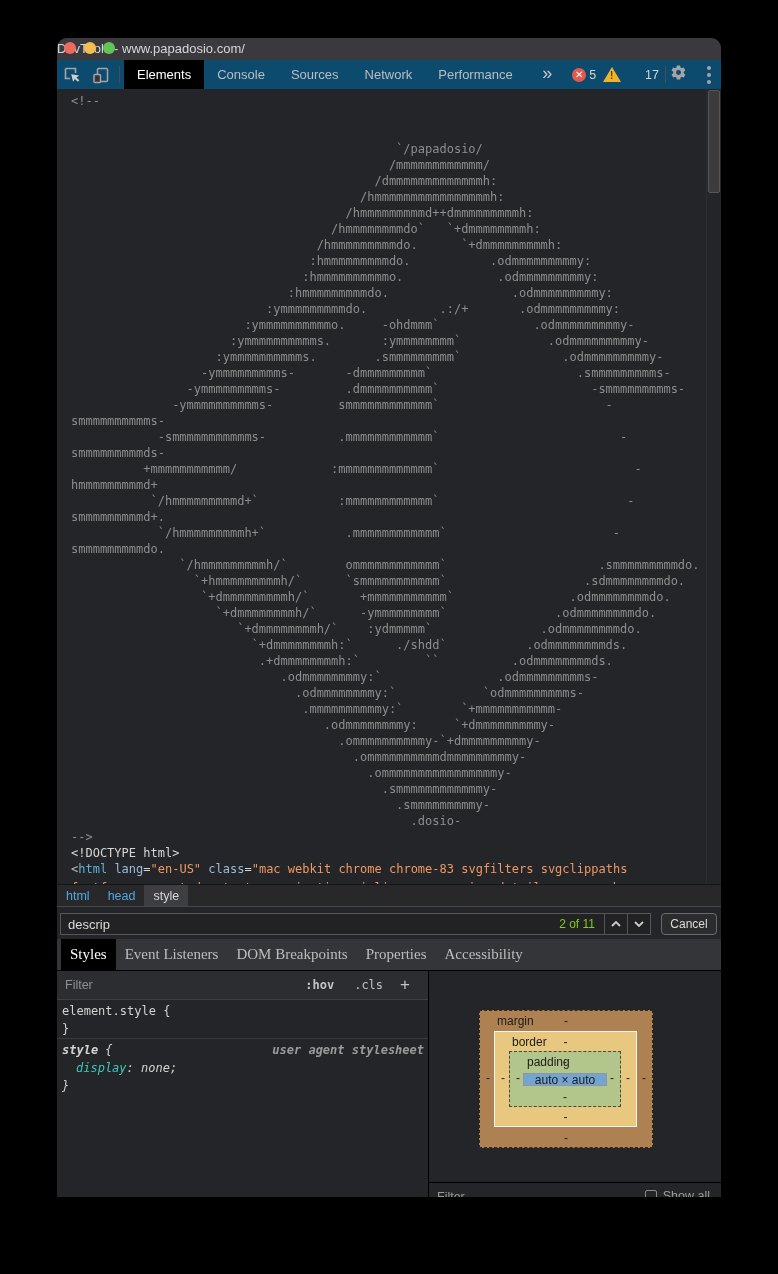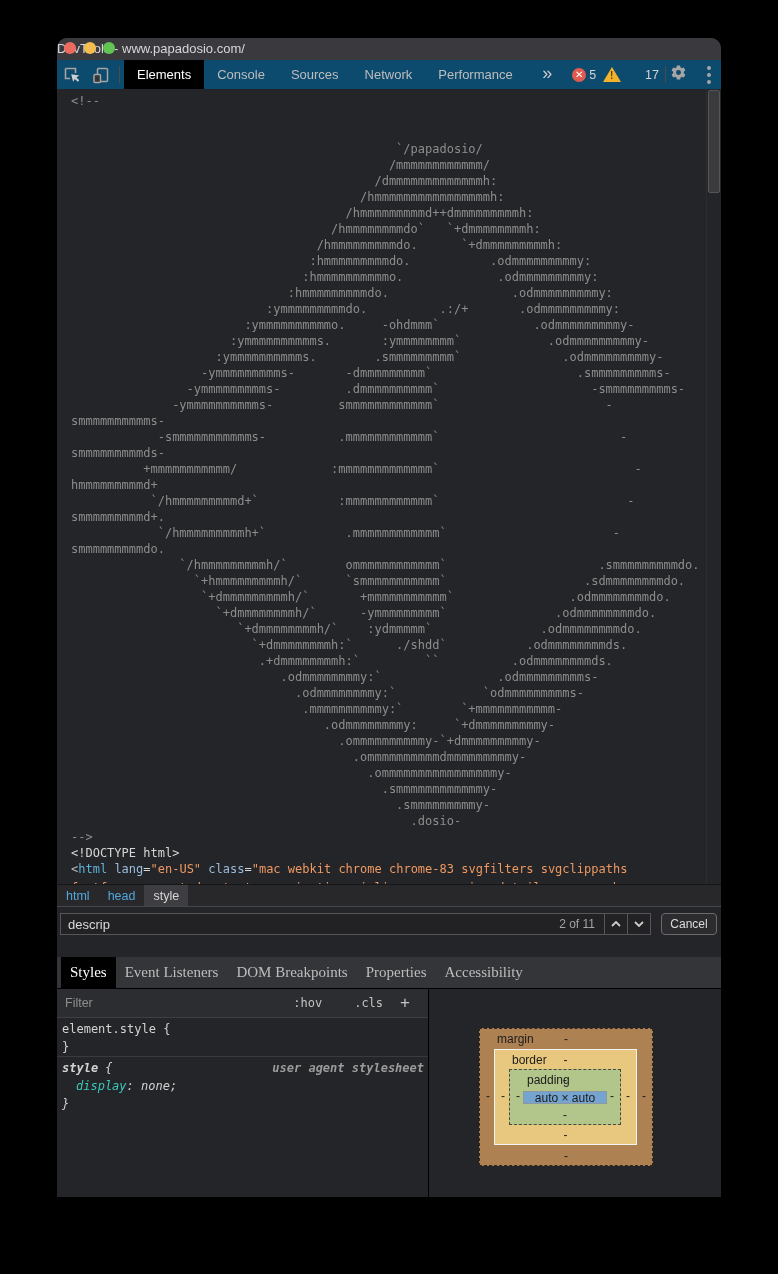--- a/index.html
+++ b/index.html
@@ -56,45 +56,45 @@
   .scrollbar { position:absolute; right:1px; top:1px; width:12px; height:103px;
                background:#3b3b3e; border:1px solid #565659; border-radius:2px; }
   .elements::after { content:""; position:absolute; right:14px; top:0; bottom:0; width:1px; background:#2c2d30; }
 
   
   .crumbs { height:22px; background:#28282b; border-top:1px solid #161617; display:flex; align-items:stretch; }
   .crumb { padding:0 9px; font-size:12.5px; color:#51a6dc; display:flex; align-items:center; }
   .crumb.selected { background:#3e3e42; color:#d7d7d7; }
 
   
-  .searchbar { height:51px; background:#242528; border-top:1px solid #47474a; position:relative; }
+  .searchbar { height:33px; background:#242528; border-top:1px solid #47474a; position:relative; }
   .search-field { position:absolute; left:3px; top:6px; width:591px; height:22px;
                   border:1px solid #55555a; background:#222225; display:flex; align-items:center; }
   .search-text { flex:1; padding-left:7px; font-size:13px; color:#dadada; }
-  .match-count { font-size:12px; color:#a3a3a3; padding-right:9px; }
+  .match-count { font-size:12px; color:#84cc16; padding-right:9px; }
   .nav-btn { width:23px; height:22px; border-left:1px solid #55555a; display:flex; align-items:center; justify-content:center; }
   .cancel-btn { position:absolute; right:4px; top:6px; width:56px; height:22px; border:1px solid #6a6a6e;
                 border-radius:4px; background:#2c2c2f; color:#dcdcdc; font-size:12px;
                 display:flex; align-items:center; justify-content:center; }
 
   
   .side-tabs { height:32px; background:#343539; display:flex; align-items:stretch; border-bottom:1px solid #000; padding-left:4px; }
   .side-tab { padding:12px 9px; font-size:15px; color:#bdbdbd; display:flex; align-items:center;font-family:Liberation Serif, serif; }
   .side-tab.selected { background:#000; color:#fff; }
 
   
   .panes { position:relative; height:226px; }
   .styles-pane { position:absolute; left:0; top:0; width:371px; height:100%; background:#242528; }
   .pane-divider { position:absolute; left:371px; top:0; width:1px; height:100%; background:#000; }
   .metrics-pane { position:absolute; left:372px; top:0; right:0; height:100%; background:#242528; }
 
   .filter-row { height:29px; background:#2c2d30; border-bottom:1px solid #3f3f43;
                 display:flex; align-items:center; position:relative; }
   .filter-ph { padding-left:8px; font-size:12.5px; color:#8f8f8f; flex:1; }
-  .hov-btn { margin-right:32px; } .cls-btn { margin-right:17px; }
+  .hov-btn { margin-right:20px;font-weight:bold; } .cls-btn { margin-right:17px; }
   .hov-btn,.cls-btn { font-size:12px; color:#c3c3c3;
                       font-family:"DejaVu Sans Mono","Liberation Mono",monospace; }
   .add-btn { font-size:17px; color:#c3c3c3; margin-right:18px; font-weight:400; }
 
   .rules { font-family:"DejaVu Sans Mono","Liberation Mono",monospace; font-size:12px; color:#d3d3d3; }
   .rule-block { padding:2px 0 0 0; }
   .rule-block.ua { border-top:1px solid #3a3a3d; font-style:italic; }
   .rule-line { line-height:18px; padding-left:5px; position:relative; }
   .rule-origin { position:absolute; right:4px; top:0; color:#9b9b9b; font-style:italic;font-weight:bold; }
   .sel-bold { font-weight:700; }

